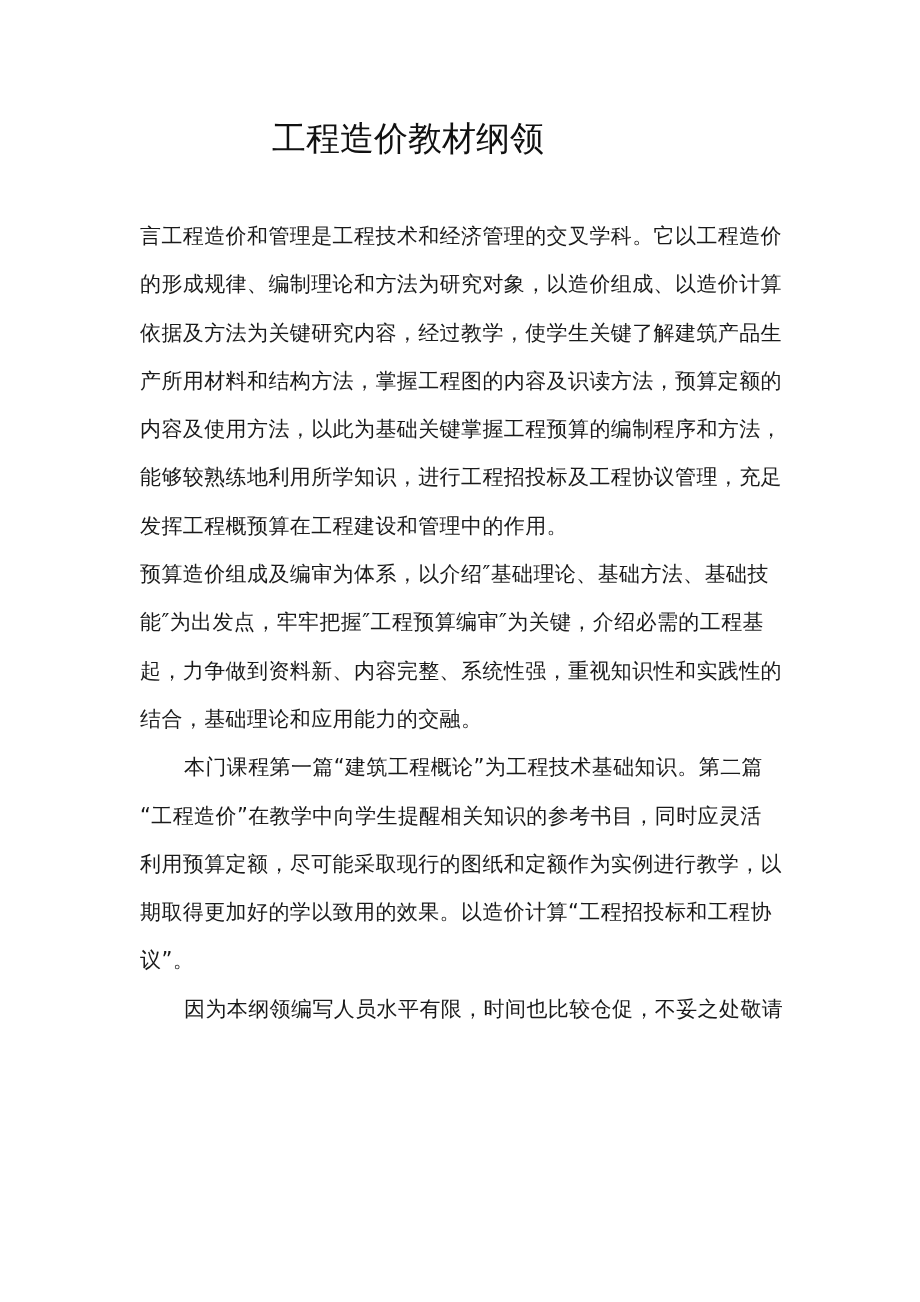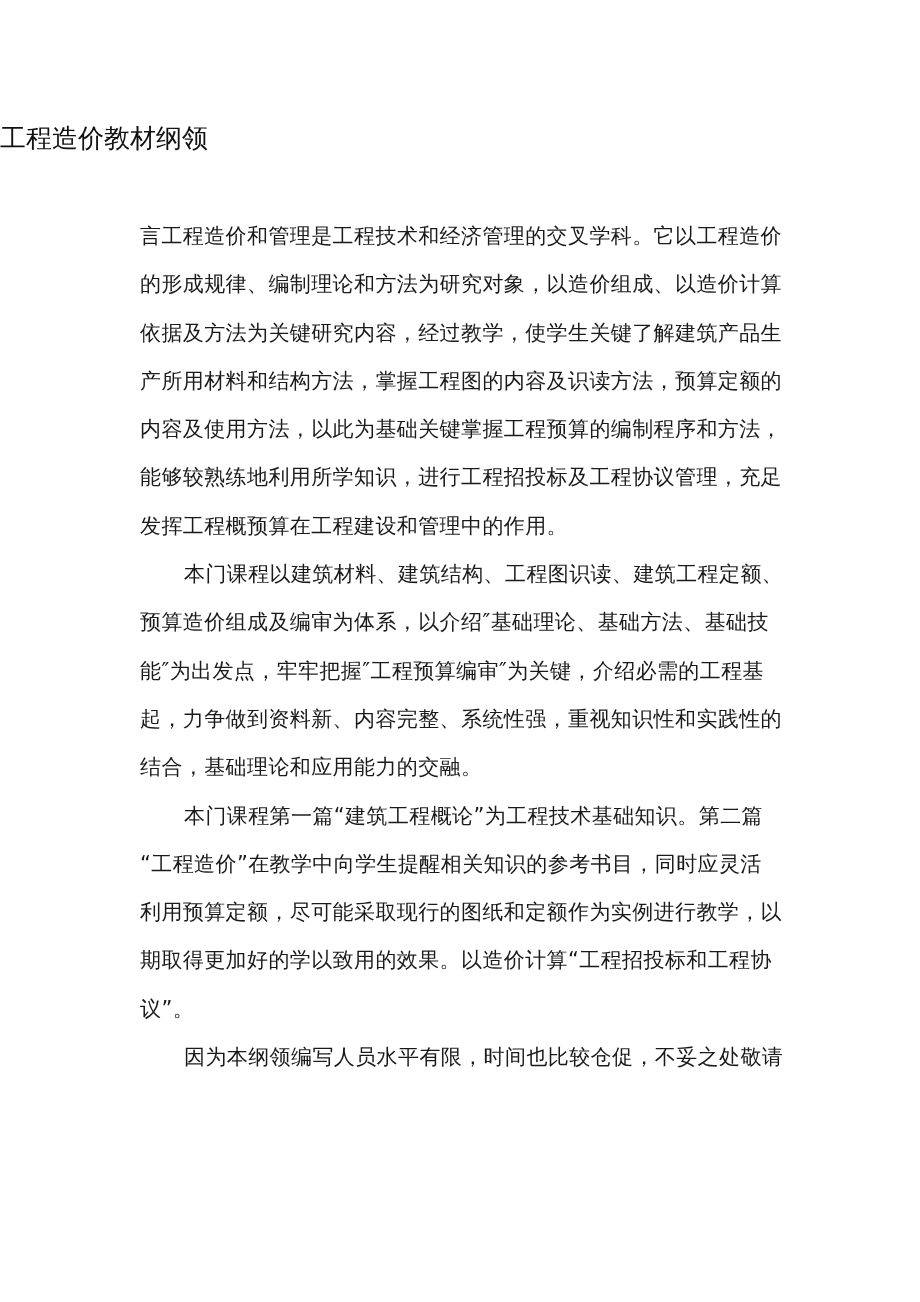--- a/index.html
+++ b/index.html
@@ -20,21 +20,22 @@
       left: 0; top: 0;
       width: 920px;
       height: 1302px;
       background: #ffffff;
     }
     .title {
       position: absolute;
       top: 118px;
       left: 0;
       width: 816px;
-      font-size: 26px;
+      text-align: center;
+      font-size: 34px;
       line-height: 40px;
       letter-spacing: 0px;
       color: #111111;
       font-weight: normal;
     }
     .body {
       position: absolute;
       left: 140px;
       top: 216px;
       width: 650px;
@@ -64,21 +65,20 @@
       <span class="line">言工程造价和管理是工程技术和经济管理的交叉学科。它以工程造价</span>
       <span class="line">的形成规律、编制理论和方法为研究对象，以造价组成、以造价计算</span>
       <span class="line">依据及方法为关键研究内容，经过教学，使学生关键了解建筑产品生</span>
       <span class="line">产所用材料和结构方法，掌握工程图的内容及识读方法，预算定额的</span>
       <span class="line">内容及使用方法，以此为基础关键掌握工程预算的编制程序和方法，</span>
       <span class="line">能够较熟练地利用所学知识，进行工程招投标及工程协议管理，充足</span>
       <span class="line">发挥工程概预算在工程建设和管理中的作用。</span>
     </div>
 
     <div>
-      <span class="line indent">本门课程以建筑材料、建筑结构、工程图识读、建筑工程定额、</span>
       <span class="line">预算造价组成及编审为体系，以介绍″基础理论、基础方法、基础技</span>
       <span class="line">能″为出发点，牢牢把握″工程预算编审″为关键，介绍必需的工程基</span>
       <span class="line">起，力争做到资料新、内容完整、系统性强，重视知识性和实践性的</span>
       <span class="line">结合，基础理论和应用能力的交融。</span>
     </div>
 
     <div>
       <span class="line indent">本门课程第一篇“建筑工程概论”为工程技术基础知识。第二篇</span>
       <span class="line">“工程造价”在教学中向学生提醒相关知识的参考书目，同时应灵活</span>
       <span class="line">利用预算定额，尽可能采取现行的图纸和定额作为实例进行教学，以</span>

